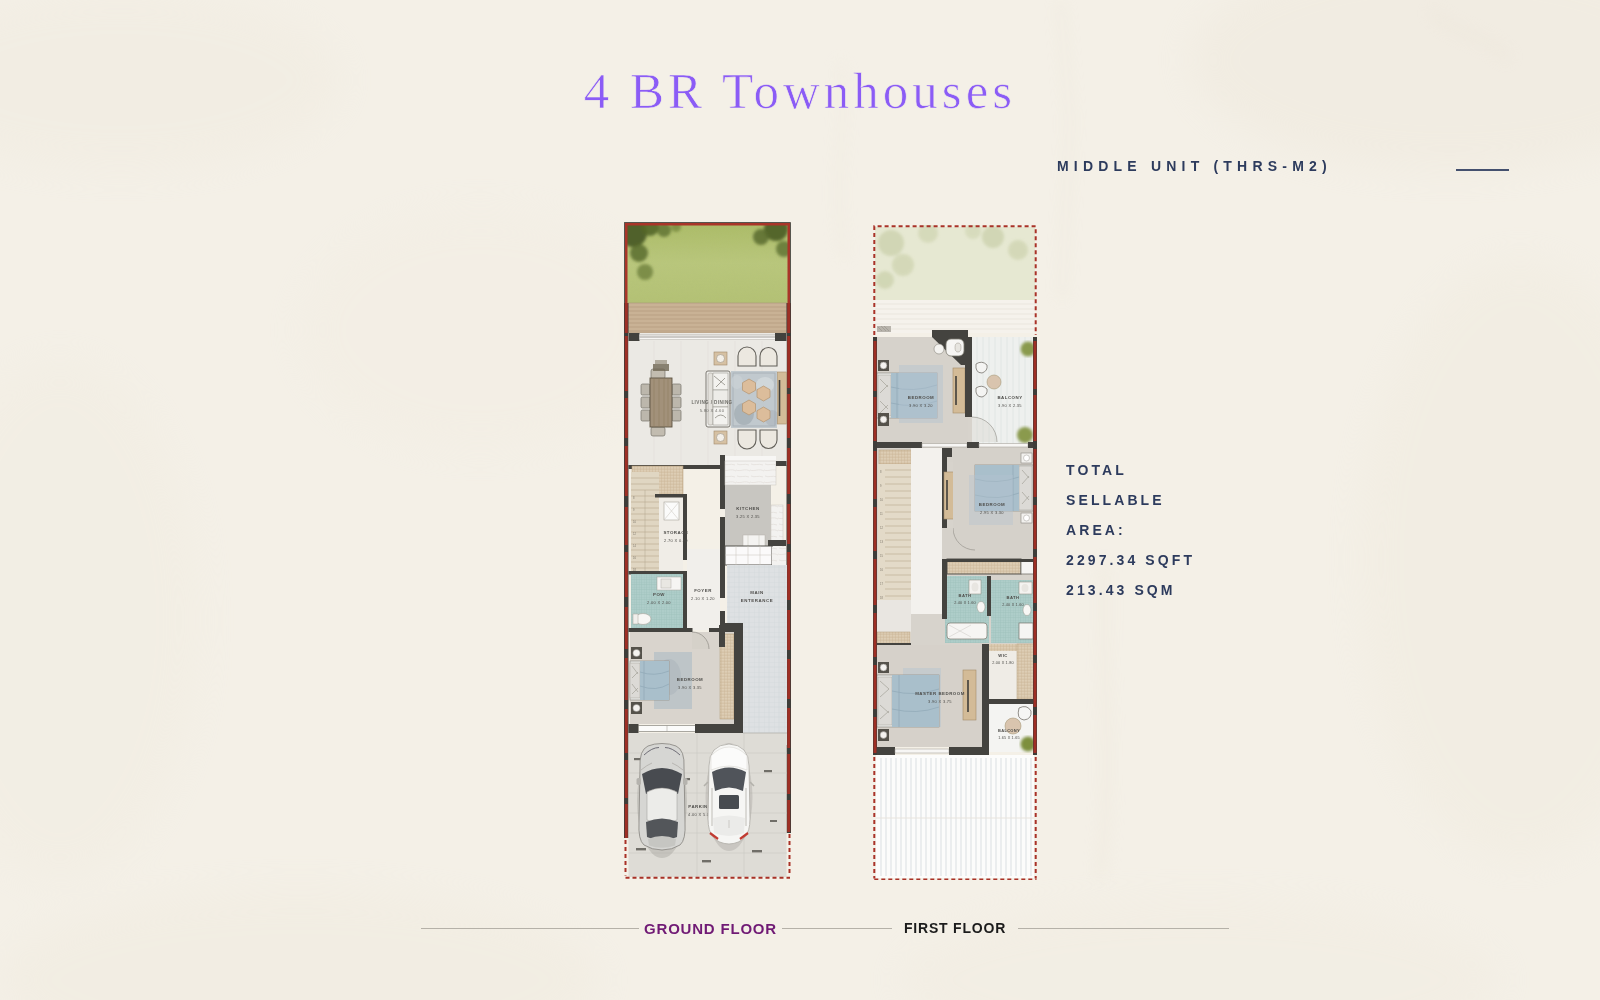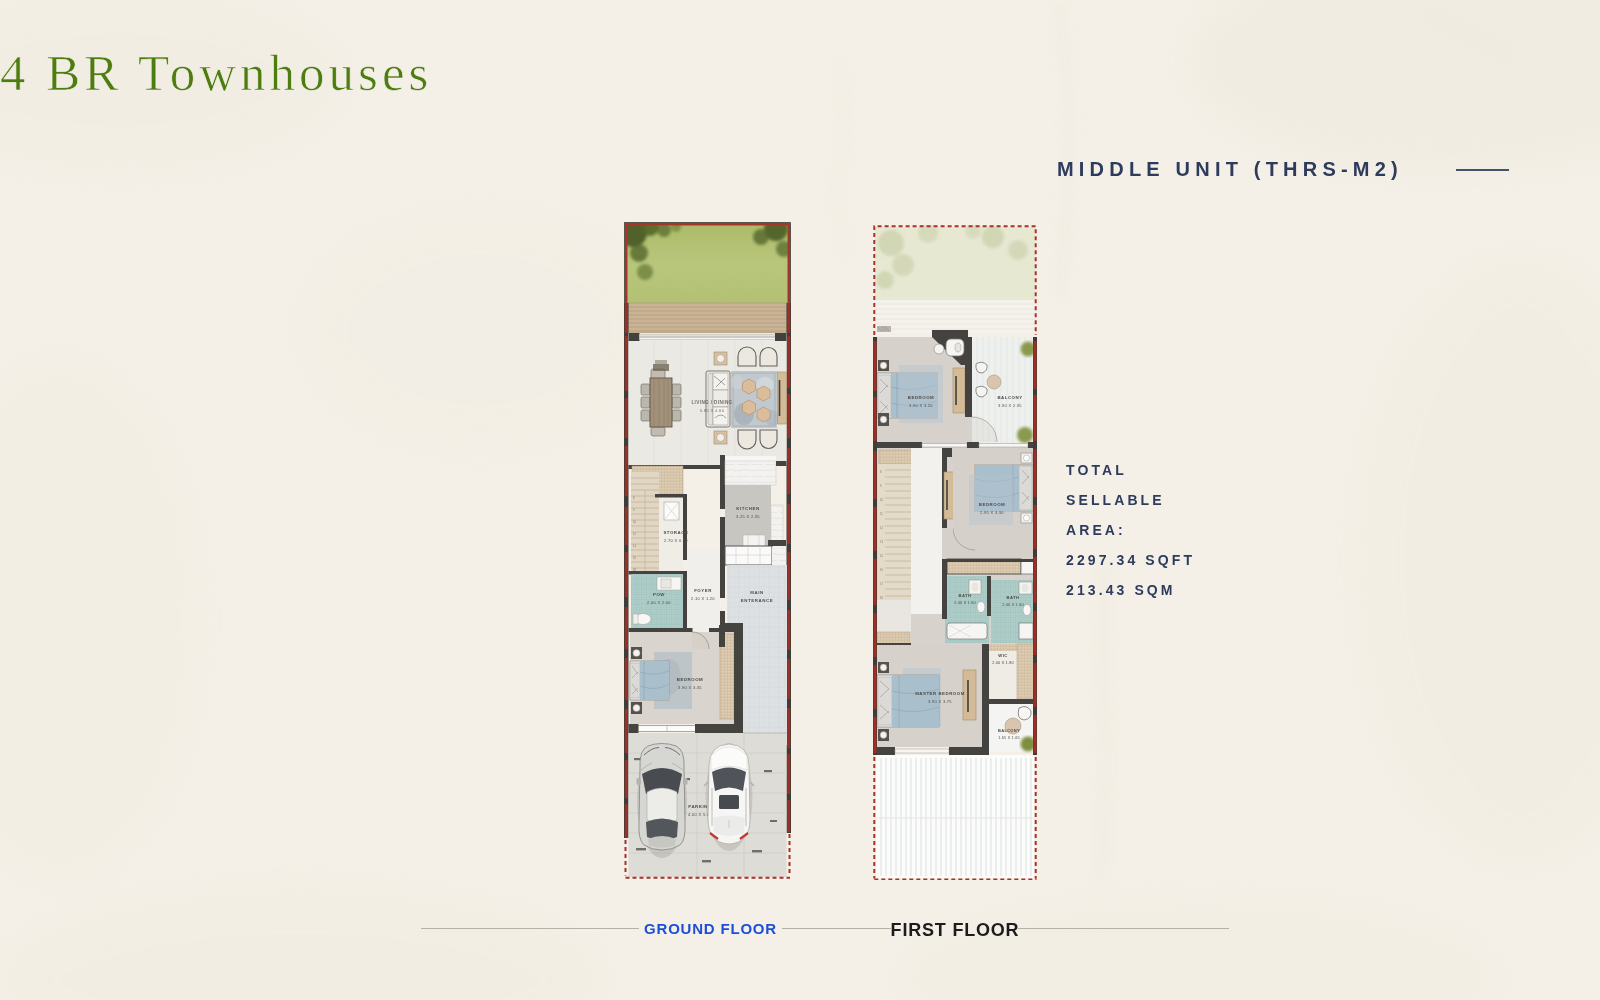--- a/index.html
+++ b/index.html
@@ -30,34 +30,34 @@
     <ellipse cx="480" cy="330" rx="180" ry="120" fill="#f2ece1"></ellipse>
   </g>
   <g filter="url(#blur8)" opacity="0.3">
     <path d="M1060 0 L1070 120 L1062 300" stroke="#e3dccd" stroke-width="6" fill="none"></path>
     <path d="M1430 10 C1460 40,1480 30,1510 60" stroke="#e6dfd1" stroke-width="8" fill="none"></path>
     <path d="M1105 560 C1100 680,1115 760,1100 880" stroke="#e9e2d4" stroke-width="10" fill="none"></path>
     <path d="M840 60 C850 120,830 180,845 260" stroke="#eae3d5" stroke-width="7" fill="none"></path>
   </g>
 </svg>
 
-<div class="abs" style="left:0;top:44px;width:1600px;
-     font-family:'Liberation Serif',serif;font-size:51px;color:#4d7c0f;letter-spacing:4px;-webkit-text-stroke:0.7px #f4f0e7;">4 BR Townhouses</div>
-
-<div class="abs" style="left:1057px;top:158px;font-size:20px;font-weight:bold;color:#2d3b5d;letter-spacing:5.2px;">MIDDLE UNIT (THRS-M2)</div>
+<div class="abs" style="left:0;top:62px;width:1600px;text-align:center;
+     font-family:'Liberation Serif',serif;font-size:51px;color:#8b5cf6;letter-spacing:4px;-webkit-text-stroke:0.7px #f4f0e7;">4 BR Townhouses</div>
+
+<div class="abs" style="left:1057px;top:158px;font-size:14px;font-weight:bold;color:#2d3b5d;letter-spacing:5.2px;">MIDDLE UNIT (THRS-M2)</div>
 
 <div class="abs" style="left:1456px;top:169px;width:53px;height:2px;background:#44506e;"></div>
 
 <div class="abs" style="left:1066px;top:455px;font-size:14px;font-weight:bold;color:#2d3b5d;letter-spacing:3.1px;line-height:30px;">
 TOTAL<br>SELLABLE<br>AREA:<br>2297.34 SQFT<br>213.43 SQM
 </div>
 
-<div class="abs" style="left:627px;top:920px;width:167px;text-align:center;font-size:15px;font-weight:bold;color:#1d4ed8;letter-spacing:0.8px;">GROUND FLOOR</div>
-
-<div class="abs" style="left:873px;top:920px;width:164px;text-align:center;font-size:18px;font-weight:bold;color:#1c1c1c;letter-spacing:0.8px;">FIRST FLOOR</div>
+<div class="abs" style="left:627px;top:920px;width:167px;text-align:center;font-size:15px;font-weight:bold;color:#701a75;letter-spacing:0.8px;">GROUND FLOOR</div>
+
+<div class="abs" style="left:873px;top:920px;width:164px;text-align:center;font-size:14px;font-weight:bold;color:#1c1c1c;letter-spacing:0.8px;">FIRST FLOOR</div>
 
 <div class="abs" style="left:421px;top:928px;width:218px;height:1px;background:#b5b1a8;"></div>
 
 <div class="abs" style="left:782px;top:928px;width:110px;height:1px;background:#b5b1a8;"></div>
 
 <div class="abs" style="left:1018px;top:928px;width:211px;height:1px;background:#b5b1a8;"></div>
 
 <svg class="abs" style="left:624px;top:222px" width="167" height="658" viewBox="0 0 167 658">
 <defs>
   <linearGradient id="lawn" x1="0" y1="0" x2="0" y2="1">

